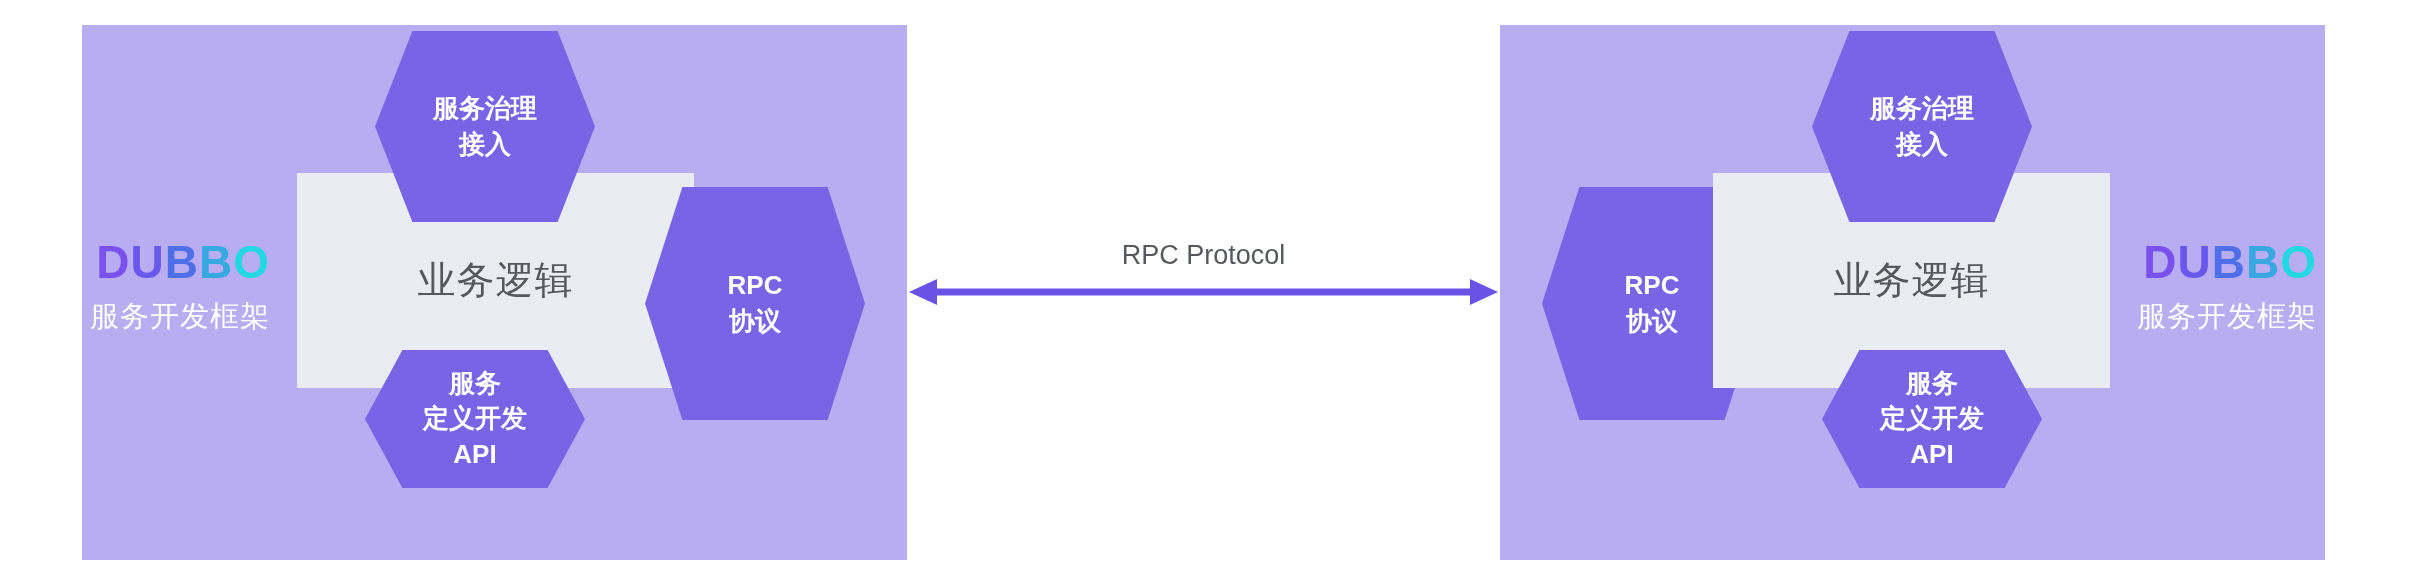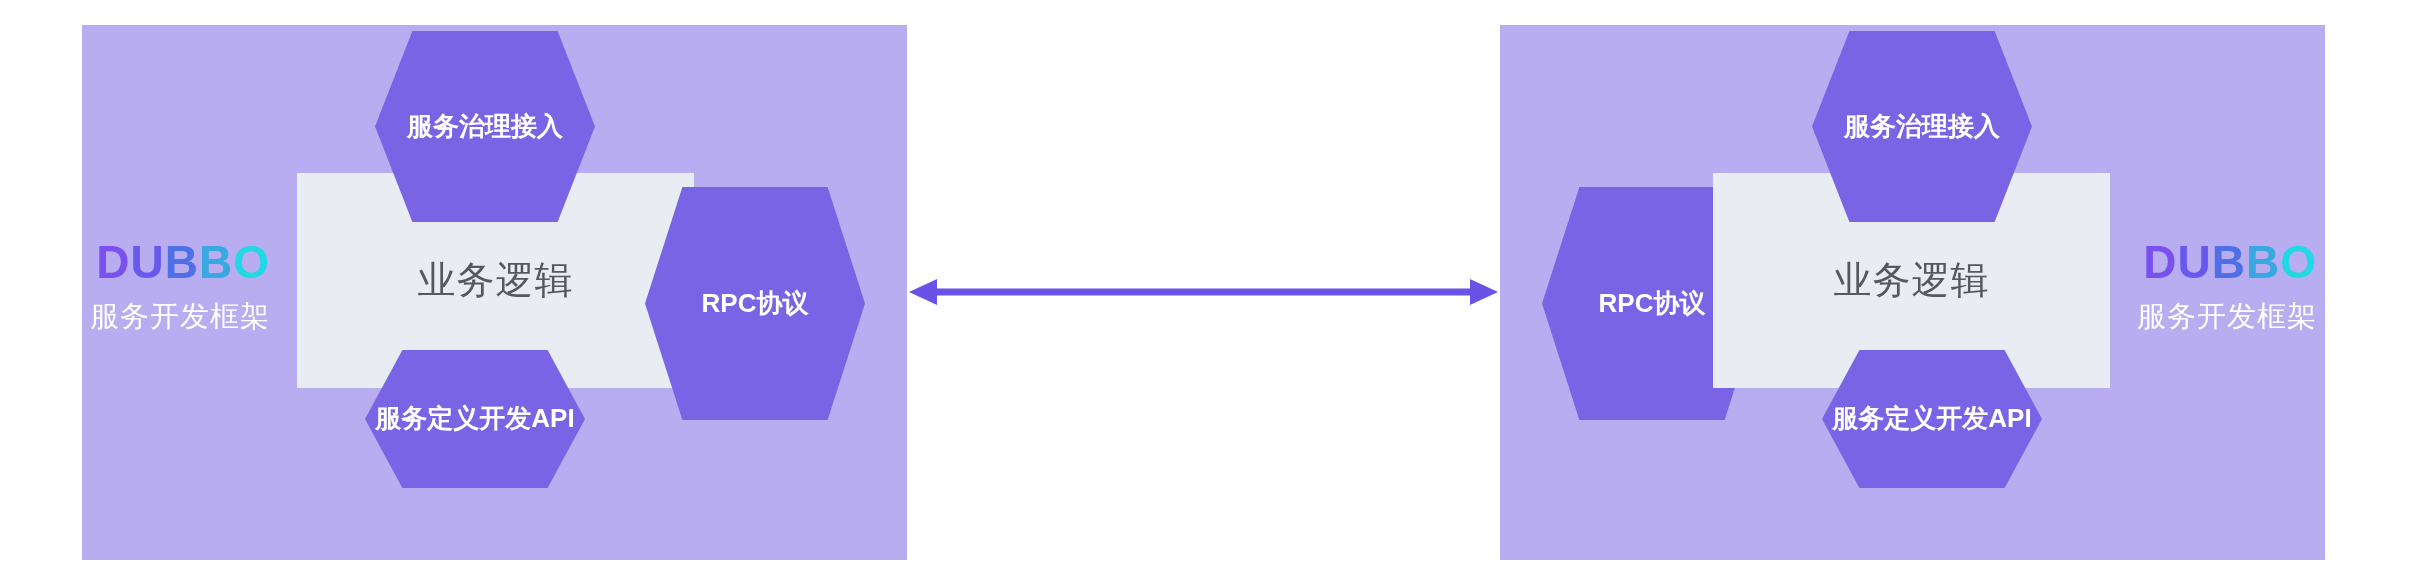--- a/index.html
+++ b/index.html
@@ -33,21 +33,21 @@
   .panel-left  .core-rect{left:215px;}
   .panel-right .core-rect{left:213px;}
   .core-rect .core-label{
     font-size:38px;color:var(--dark_text);letter-spacing:1px;
   }
 
   .hex{
     position:absolute;width:220px;
     background:var(--hexagon);
     clip-path:polygon(0% 50%,17% 0%,83% 0%,100% 50%,83% 100%,17% 100%);
-    display:flex;align-items:center;justify-content:center;
+    display:flex;flex-direction:column;align-items:center;justify-content:center;
     text-align:center;color:var(--white);
     font-size:26px;font-weight:700;line-height:1.35;
   }
   .hex-top{height:191px;top:6px;}
   .hex-rpc{height:233px;top:162px;}
   .hex-bottom{height:138px;top:325px;}
 
   .panel-left  .hex-top{left:293px;}
   .panel-left  .hex-rpc{left:563px;}
   .panel-left  .hex-bottom{left:283px;}
@@ -111,20 +111,21 @@
     </div>
 
     <div class="hex hex-bottom">
       <span>服务</span>
       <span>定义开发</span>
       <span>API</span>
     </div>
   </div>
 
   <div class="connector">
+    <div class="connector-label">RPC Protocol</div>
     <svg class="connector-arrow" viewBox="0 0 593 36" xmlns="http://www.w3.org/2000/svg">
       <line x1="22" y1="18" x2="571" y2="18" stroke="currentColor" stroke-width="7"></line>
       <polygon points="2,18 30,5 30,31" fill="currentColor"></polygon>
       <polygon points="591,18 563,5 563,31" fill="currentColor"></polygon>
     </svg>
   </div>
 
   <div class="panel panel-right">
     <div class="hex hex-rpc">
       <span>RPC</span>

